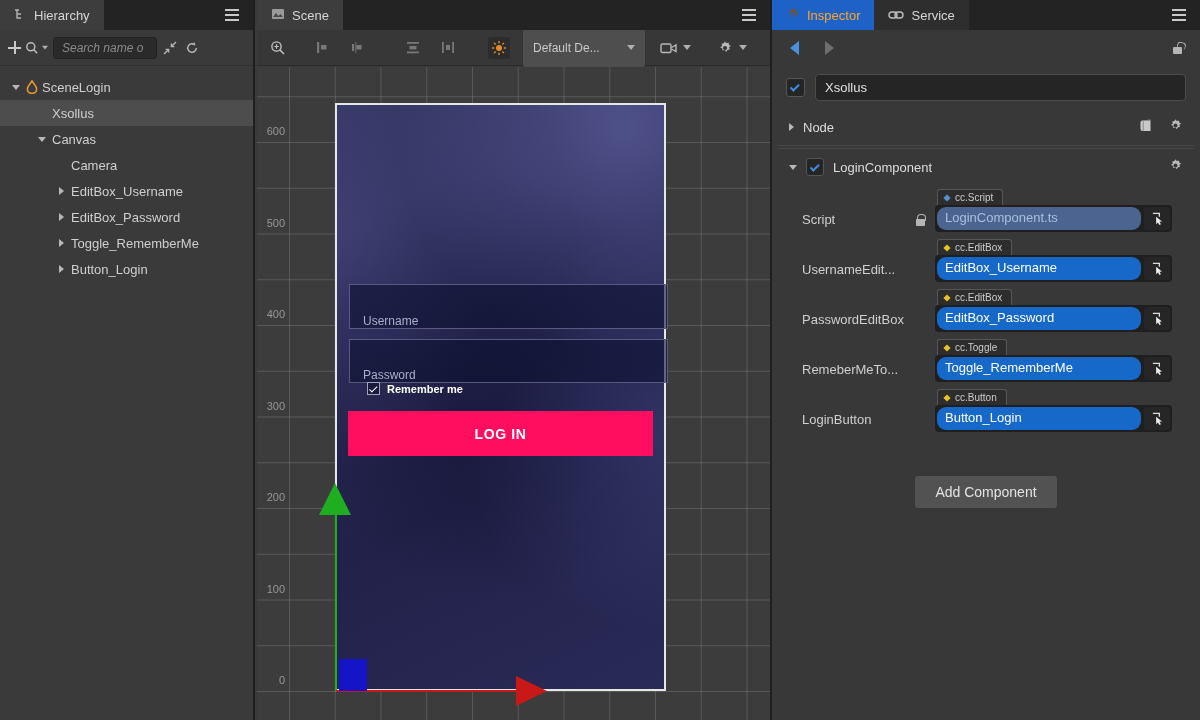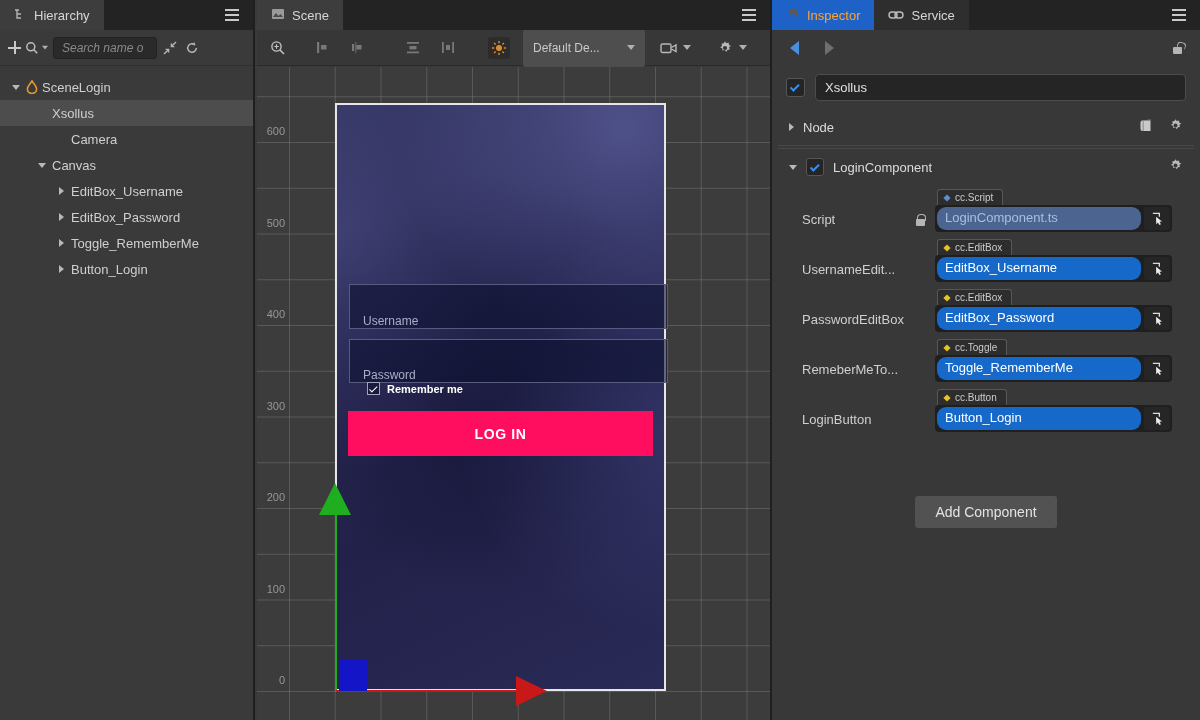--- a/index.html
+++ b/index.html
@@ -90,21 +90,21 @@
   .divider { border-top:1px solid #484848; margin:2px 6px; }
   .props { padding:8px 28px 0 30px; }
   .prop-row { display:flex; align-items:flex-end; margin-bottom:9px; height:41px; }
   .prop-label { width:133px; flex:none; display:flex; align-items:center; justify-content:space-between; padding:0 10px 5px 0; color:#cfcfcf; font-size:13px; white-space:nowrap; overflow:hidden; }
   .prop-right { flex:1; display:flex; flex-direction:column; }
   .cc-tag { align-self:flex-start; display:flex; align-items:center; margin-left:2px; background:#2d2d2d; border:1px solid #575757; border-bottom:none; border-radius:3px 3px 0 0; padding:1px 9px 1px 6px; font-size:10px; color:#cccccc; height:16px; }
   .ref-wrap { display:flex; gap:3px; background:#1f1f1f; border-radius:4px; padding:2px; height:27px; }
   .ref-value { flex:1; background:#1669c9; border-radius:9px; color:#fff; font-size:13px; line-height:21px; padding:0 8px; white-space:nowrap; overflow:hidden; }
   .ref-value.script { background:#4b6590; color:#aabfdd; }
   .picker-btn { width:26px; background:#262626; border:none; border-radius:3px; display:flex; align-items:center; justify-content:center; }
-  .add-comp { display:block; margin:64px auto 0; background:#525252; border:none; border-radius:3px; color:#e3e3e3; font-size:14px; padding:8px 20px; }
+  .add-comp { display:block; margin:44px auto 0; background:#525252; border:none; border-radius:3px; color:#e3e3e3; font-size:14px; padding:8px 20px; }
 </style>
 </head>
 <body>
 
 <div id="hierarchy" class="panel">
   <div class="tabbar">
     <div class="tab">
       <span>
         <svg width="13" height="12" viewBox="0 0 13 12">
             <path d="M1 2h4M3 2v8h4M3 6h4" stroke="#b5b5b5" stroke-width="1.4" fill="none"></path>
@@ -145,29 +145,29 @@
         <svg width="12" height="14" viewBox="0 0 12 14">
             <path d="M6 .8C4.4 4 1.4 6 1.4 9.1 1.4 11.8 3.4 13.4 6 13.4s4.6-1.6 4.6-4.3C10.6 6 7.6 4 6 .8z" fill="none" stroke="#e79a2e" stroke-width="1.5"></path>
           </svg>
       </span>
       <span class="tree-label">SceneLogin</span>
     </div>
     <div class="tree-row lvl1 sel">
       <span class="tw"></span>
       <span class="tree-label">Xsollus</span>
     </div>
+    <div class="tree-row lvl1">
+      <span class="tw">
+          <span class="arr-down"></span>
+        </span>
+      <span class="tree-label">Canvas</span>
+    </div>
     <div class="tree-row lvl2">
       <span class="tw"></span>
       <span class="tree-label">Camera</span>
-    </div>
-    <div class="tree-row lvl1">
-      <span class="tw">
-          <span class="arr-down"></span>
-        </span>
-      <span class="tree-label">Canvas</span>
     </div>
     <div class="tree-row lvl2">
       <span class="tw">
           <span class="arr-right"></span>
         </span>
       <span class="tree-label">EditBox_Username</span>
     </div>
     <div class="tree-row lvl2">
       <span class="tw">
           <span class="arr-right"></span>

